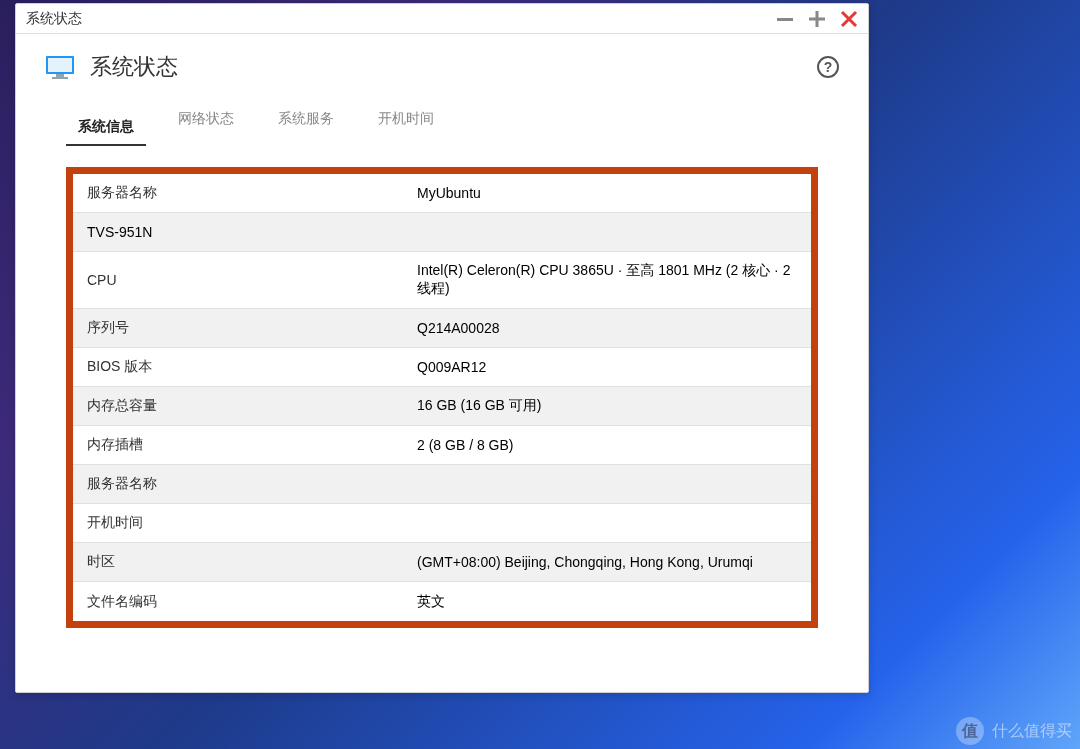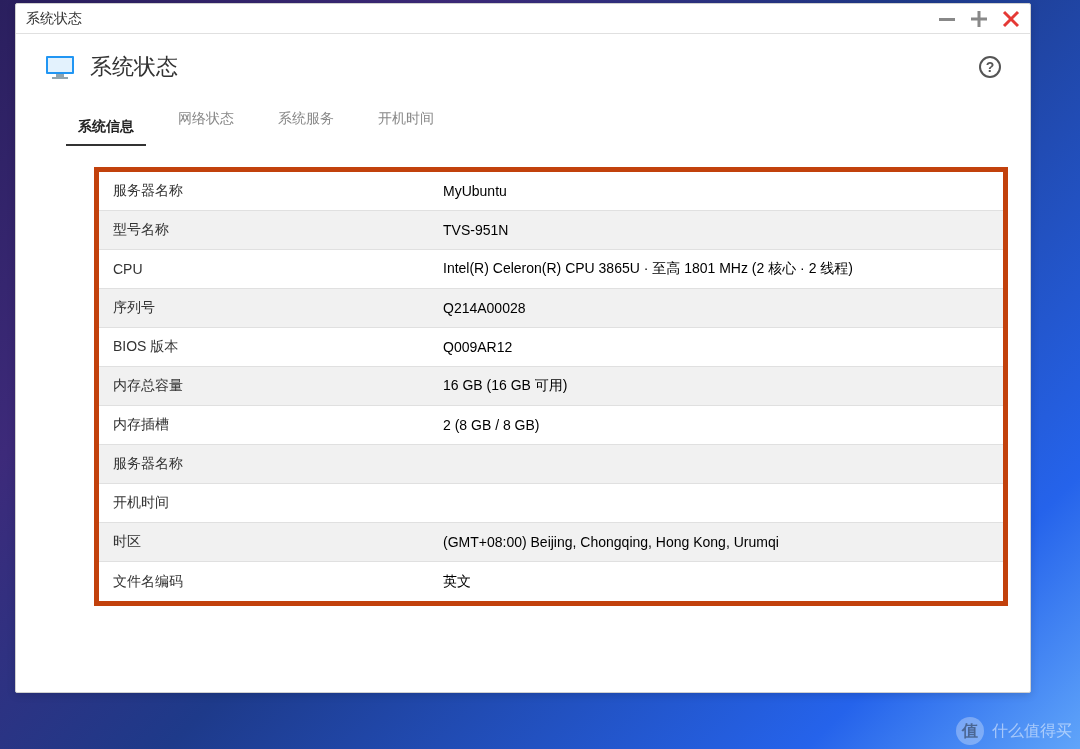--- a/index.html
+++ b/index.html
@@ -12,21 +12,21 @@
       width: 1080px;
       height: 749px;
       background: linear-gradient(135deg, #2a1f5e 0%, #3d2a7a 25%, #1e3a8a 50%, #2563eb 85%, #60a5fa 100%);
       overflow: hidden;
       position: relative;
     }
     .window {
       position: absolute;
       top: 3px;
       left: 15px;
-      width: 1016px;
+      width: 854px;
       height: 690px;
       background: #fff;
       border: 1px solid #d0d0d0;
       border-radius: 2px;
       box-shadow: 0 2px 8px rgba(0,0,0,0.15);
       display: flex;
       flex-direction: column;
     }
     .titlebar {
       height: 30px;
@@ -92,23 +92,22 @@
       font-weight: 600;
       border-bottom-color: #333;
       margin-top: 8px;
     }
     .content {
       flex: 1;
       padding: 20px 50px;
       overflow: auto;
     }
     .info-table {
-      border: 5px solid #c2410c;
+      border: 7px solid #c2410c;
       width: 100%;
-      margin-left: 28px;
     }
     .info-row {
       display: flex;
       min-height: 39px;
       align-items: center;
       font-size: 14px;
     }
     .info-row:nth-child(even) {
       background: #f1f1f1;
     }
@@ -202,21 +201,20 @@
     <div class="tab">开机时间</div>
   </div>
 
   <div class="content">
     <div class="info-table">
       <div class="info-row">
         <div class="info-label">服务器名称</div>
         <div class="info-value">MyUbuntu</div>
       </div>
       <div class="info-row">
-        <div class="info-label">型号名称</div>
         <div class="info-value">TVS-951N</div>
       </div>
       <div class="info-row">
         <div class="info-label">CPU</div>
         <div class="info-value">Intel(R) Celeron(R) CPU 3865U  · 至高 1801 MHz (2 核心 · 2 线程)</div>
       </div>
       <div class="info-row">
         <div class="info-label">序列号</div>
         <div class="info-value">Q214A00028</div>
       </div>

